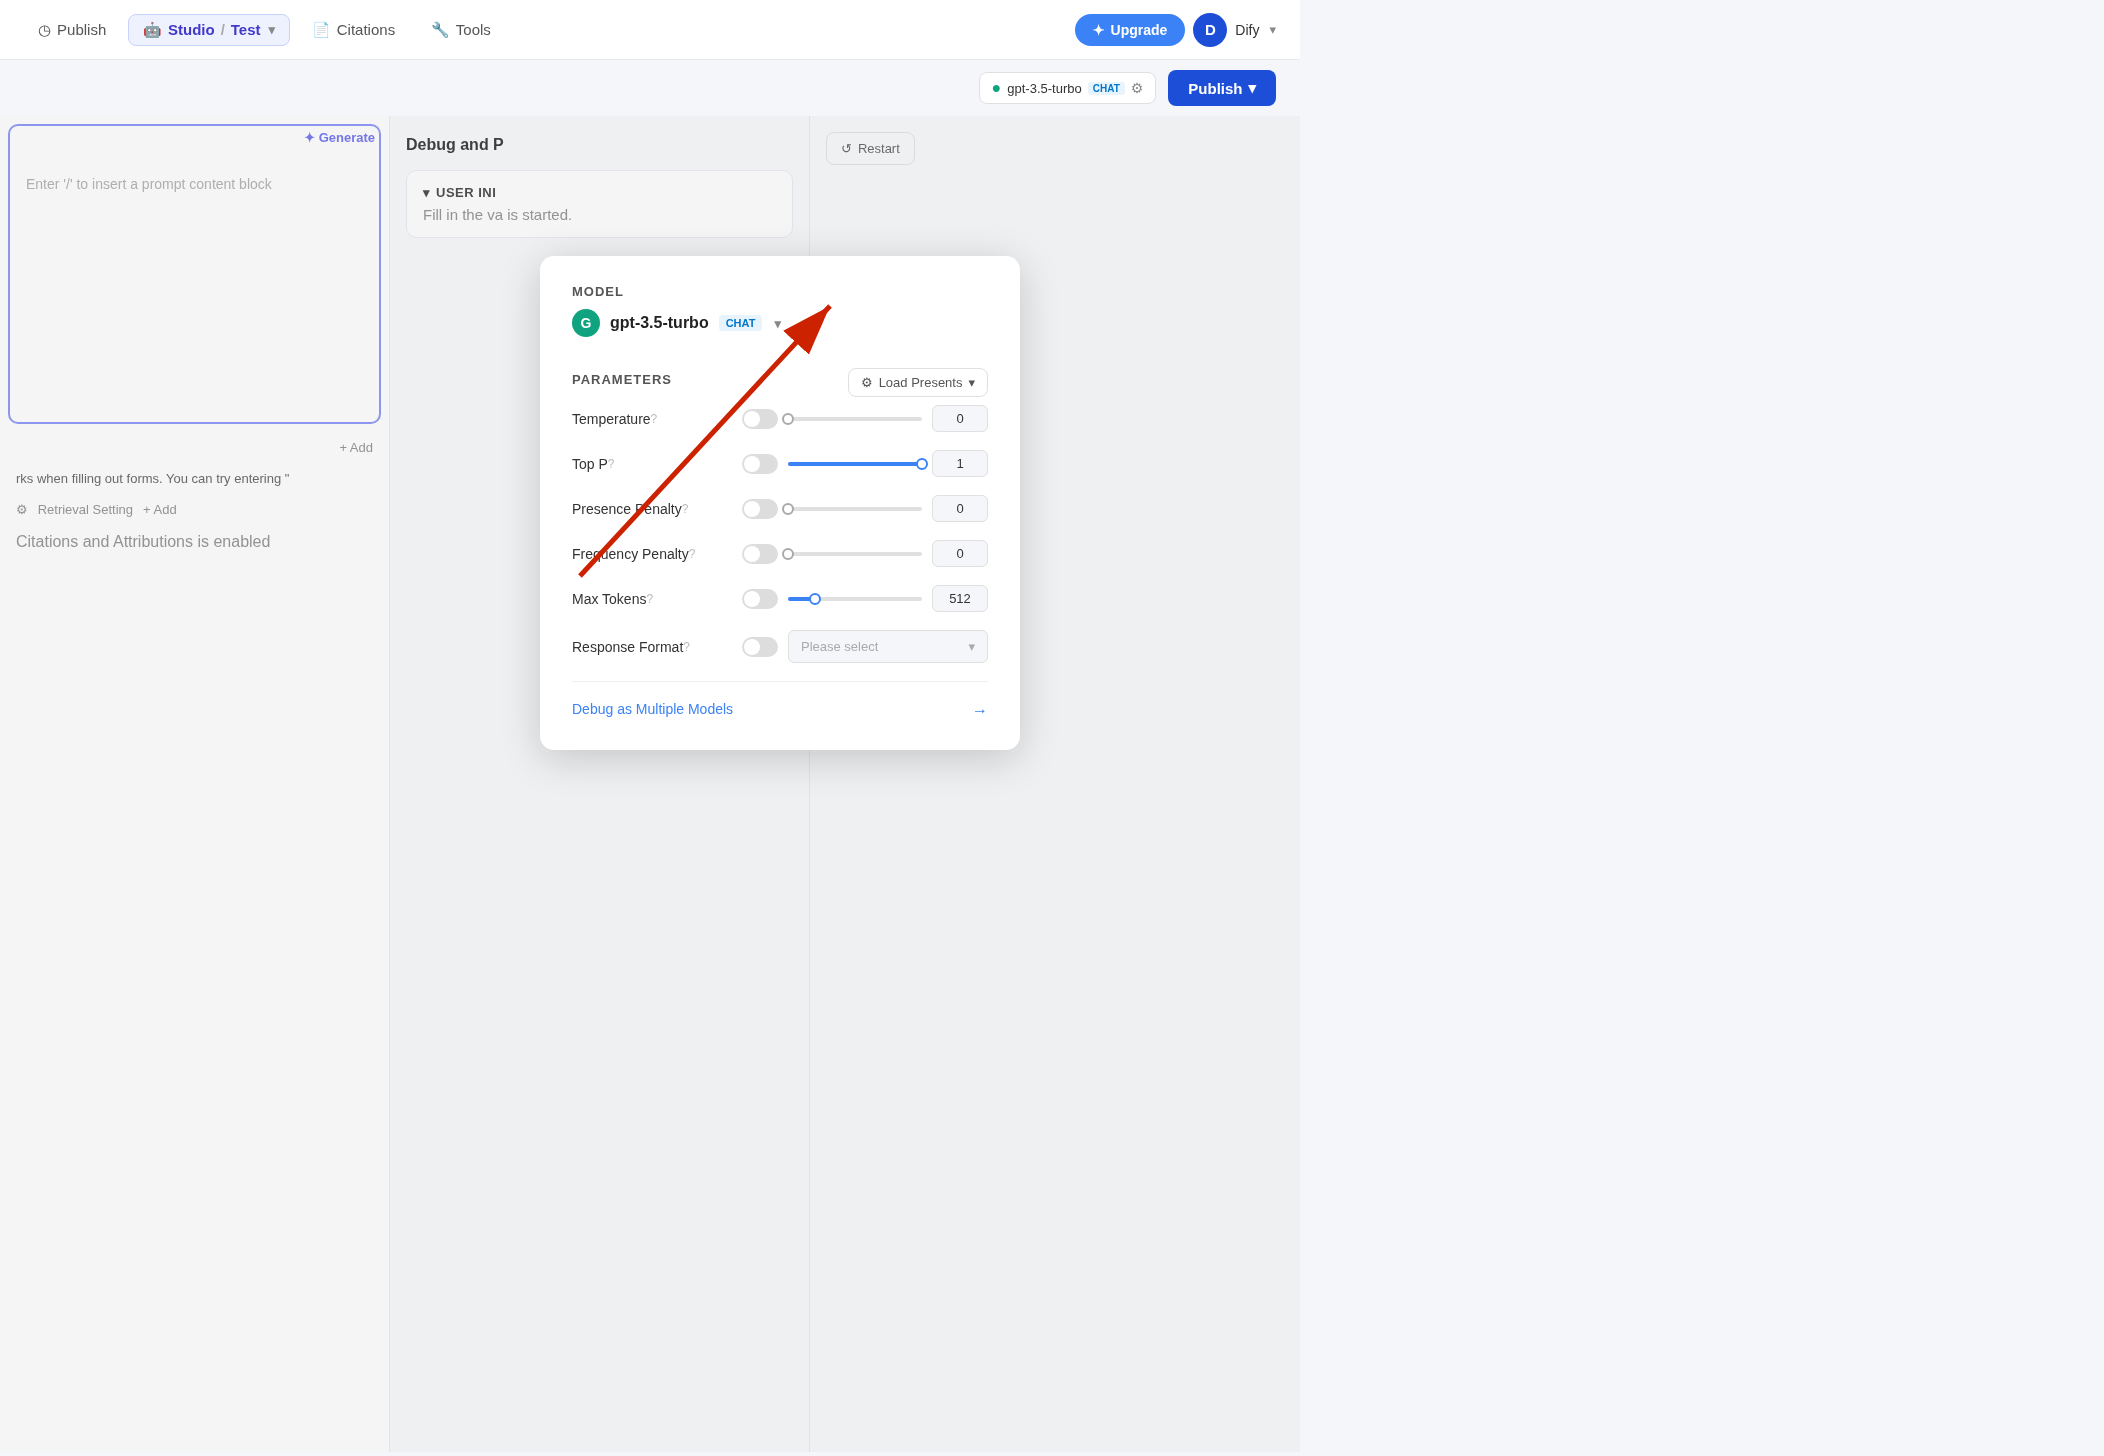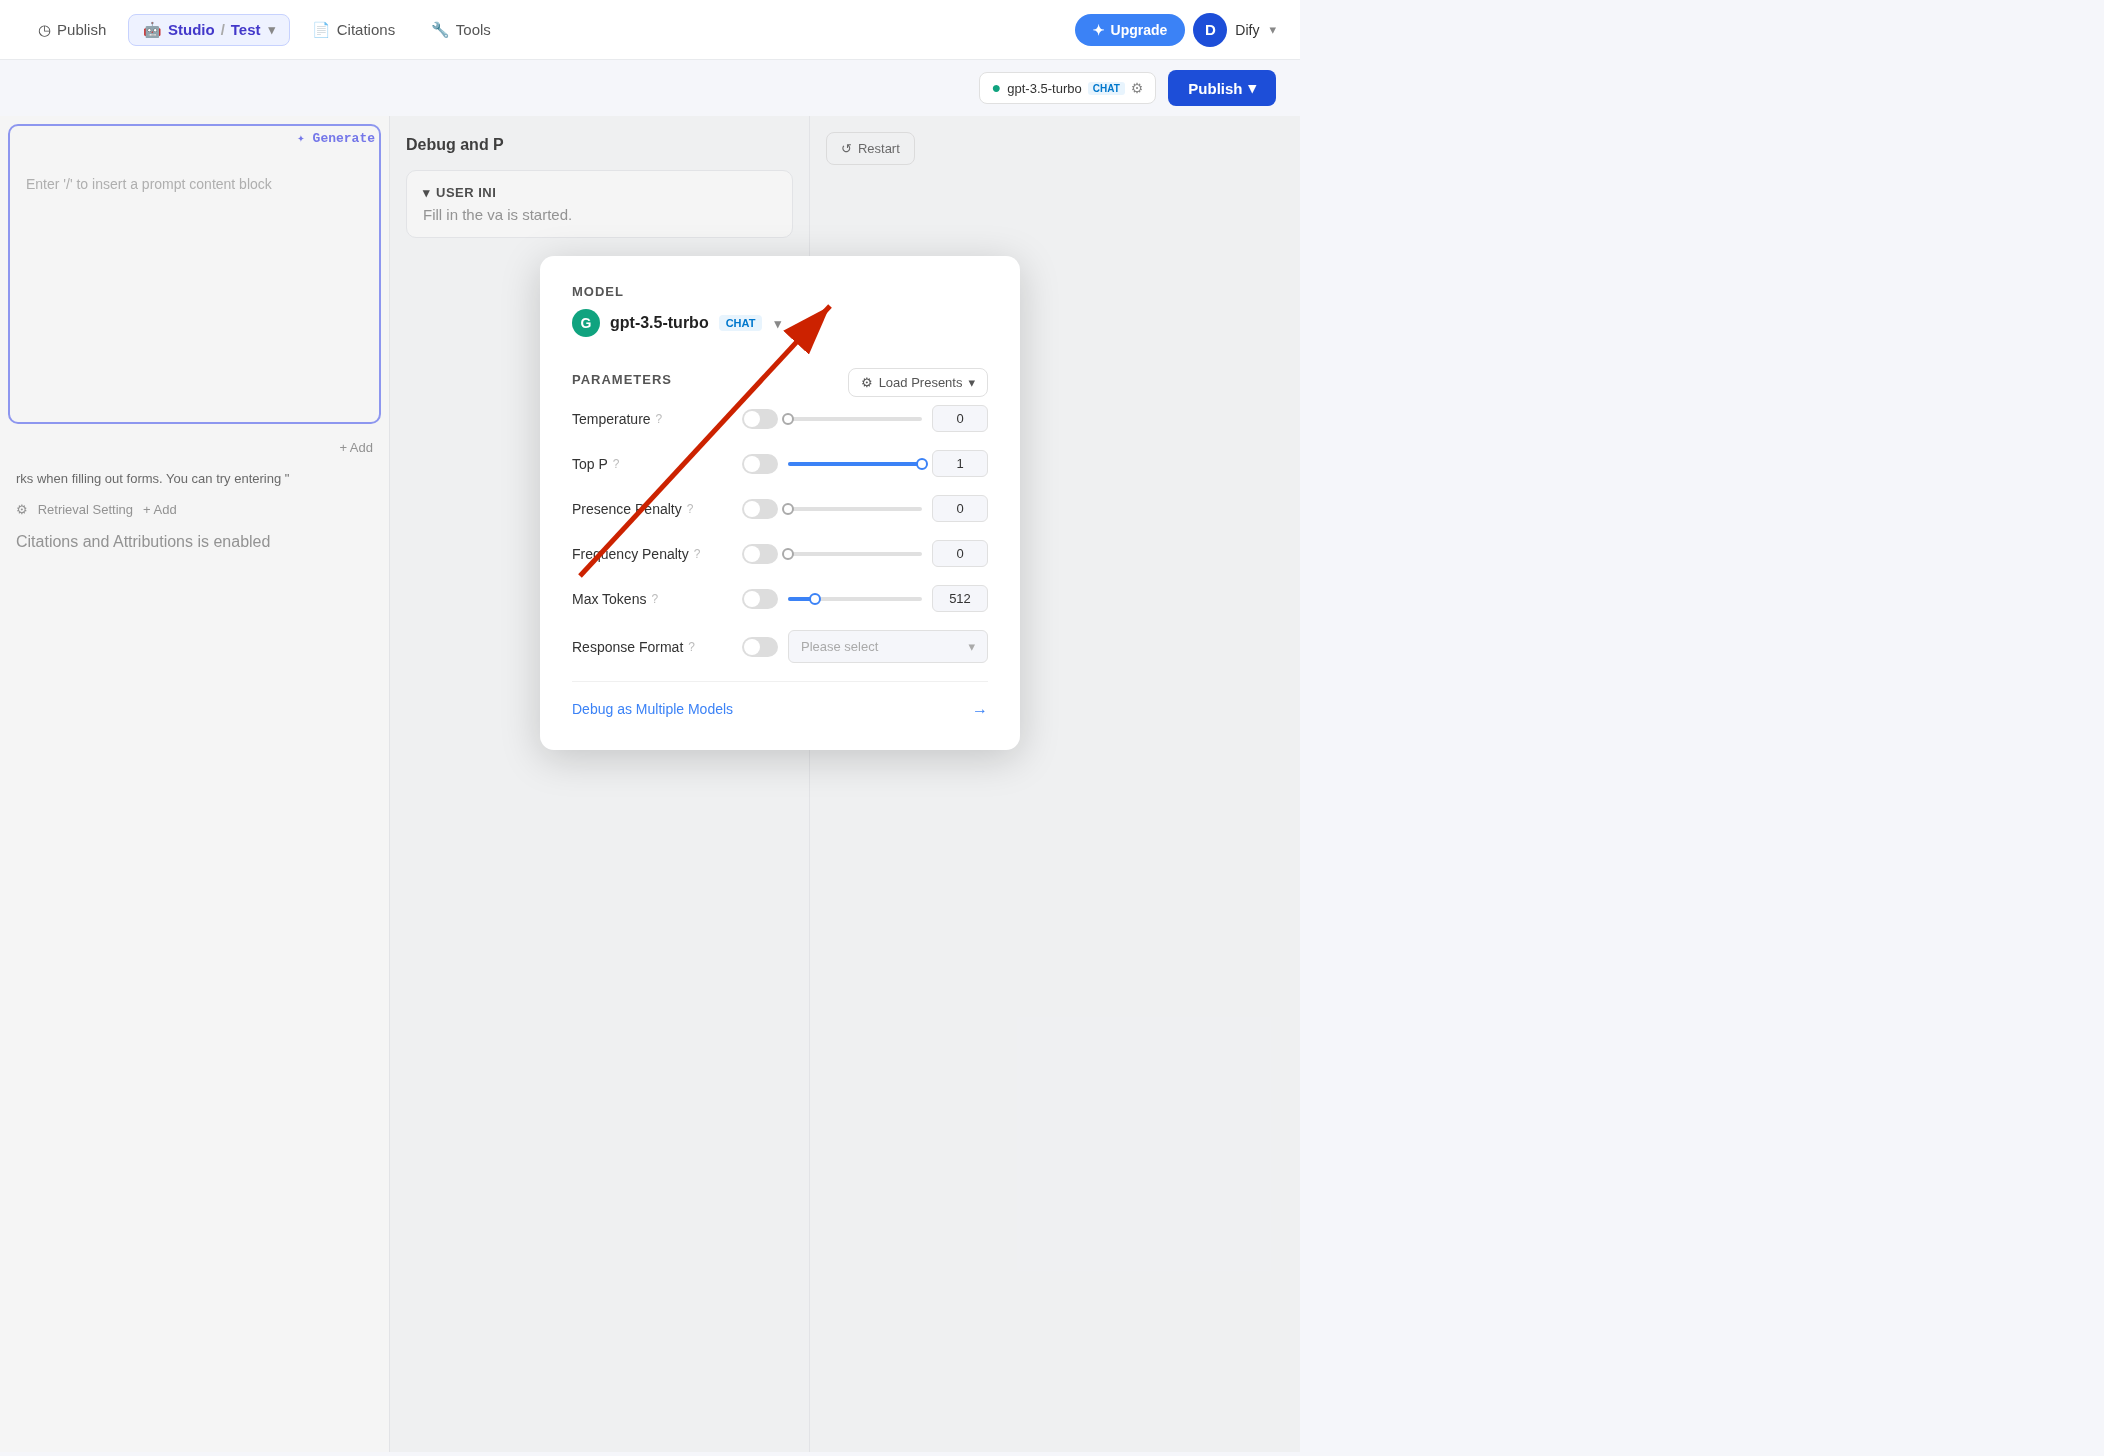--- a/index.html
+++ b/index.html
@@ -120,21 +120,21 @@
     .generate-btn {
       position: absolute;
       top: 14px;
       right: 14px;
       background: transparent;
       border: none;
       color: #6366f1;
       font-size: 13px;
       font-weight: 600;
       cursor: pointer;
-      display: flex; align-items: center; gap: 4px; font-family: Liberation Mono, monospace;
+      display: flex; align-items: center; gap: 4px;
     }
     .prompt-area {
       padding: 50px 16px 16px;
       min-height: 300px;
       border: 2px solid #818cf8;
       margin: 8px;
       border-radius: 10px;
       color: #aaa;
       font-size: 14px;
     }
@@ -296,21 +296,21 @@
     .param-row {
       display: flex;
       align-items: center;
       margin-bottom: 18px;
       gap: 10px;
     }
     .param-label {
       font-size: 14px;
       color: #333;
       width: 160px;
-      display: flex; align-items: center; gap: 5px;
+      display: flex; align-items: center; 
       flex-shrink: 0;
     }
     .param-question {
       color: #bbb;
       font-size: 12px;
     }
     .toggle {
       width: 36px; height: 20px;
       background: #ddd;
       border-radius: 10px;

